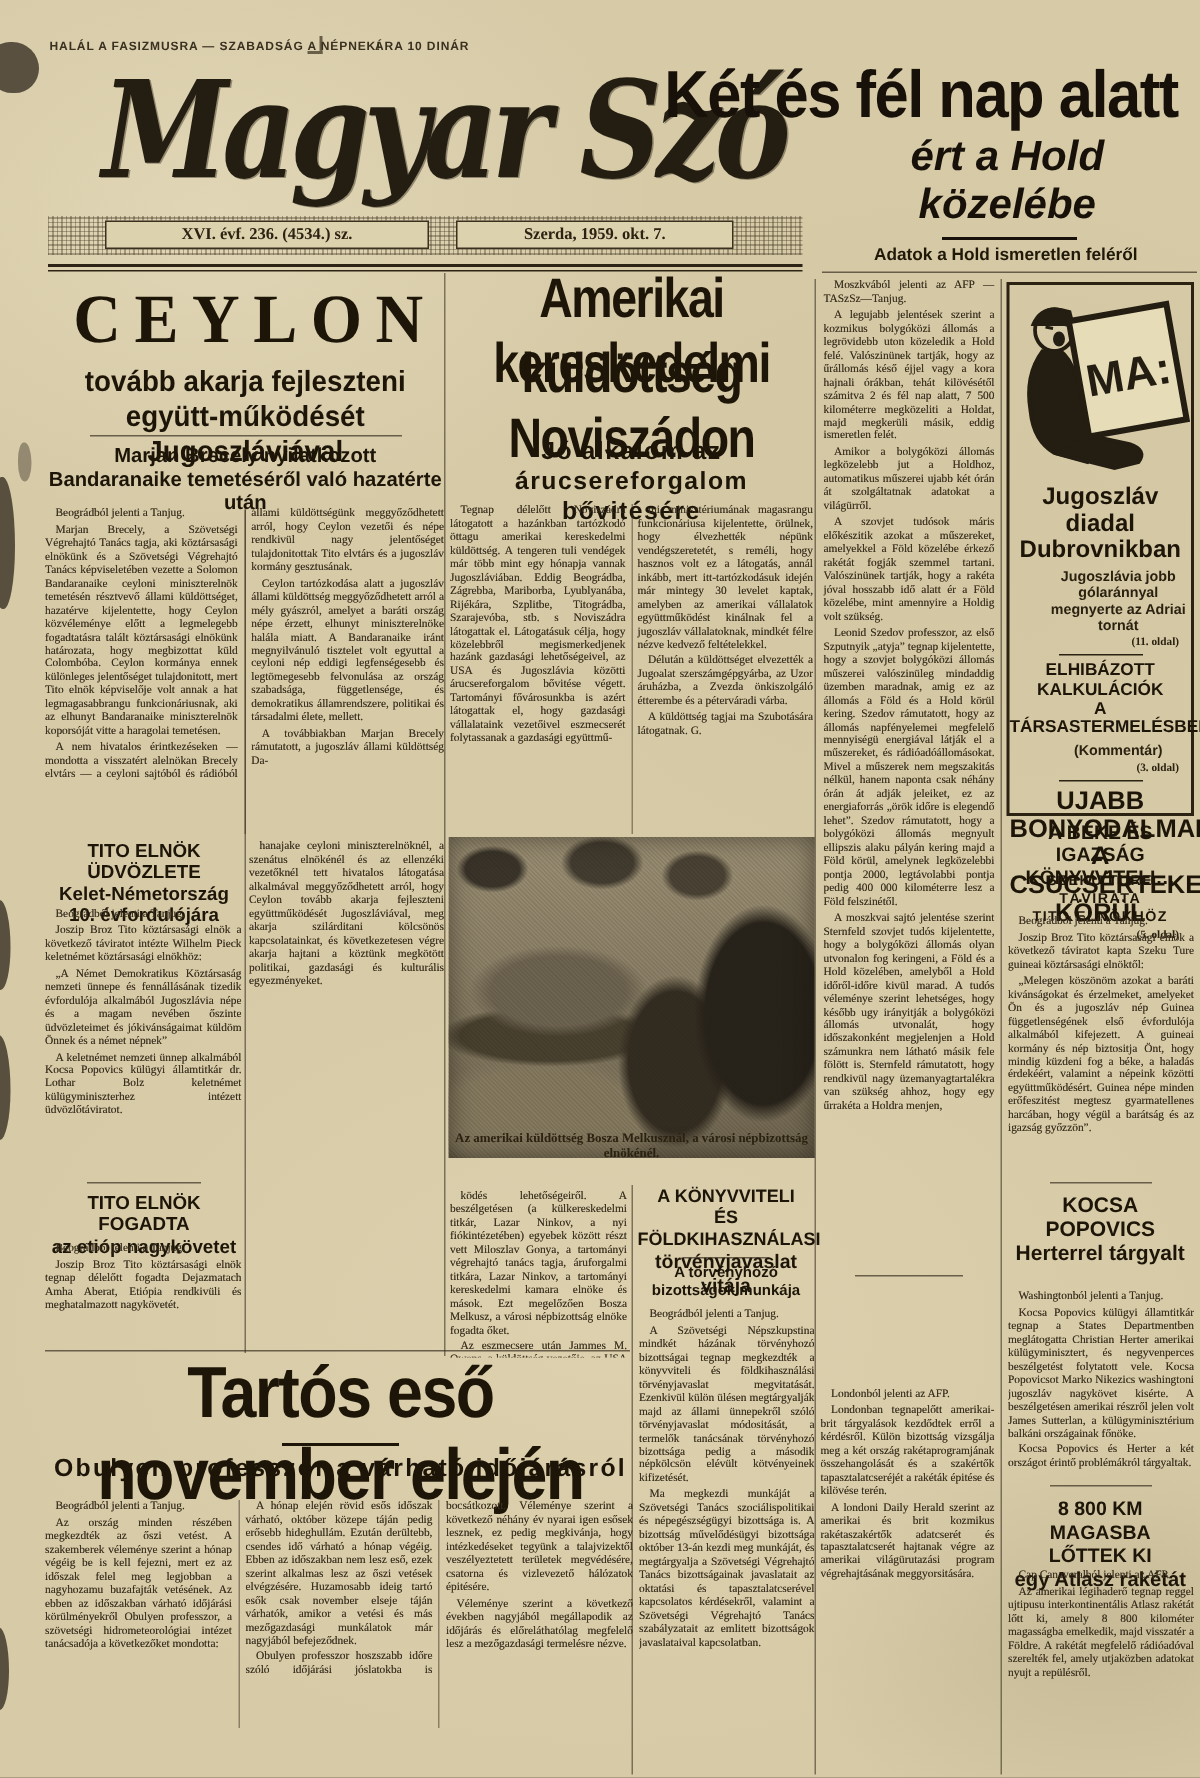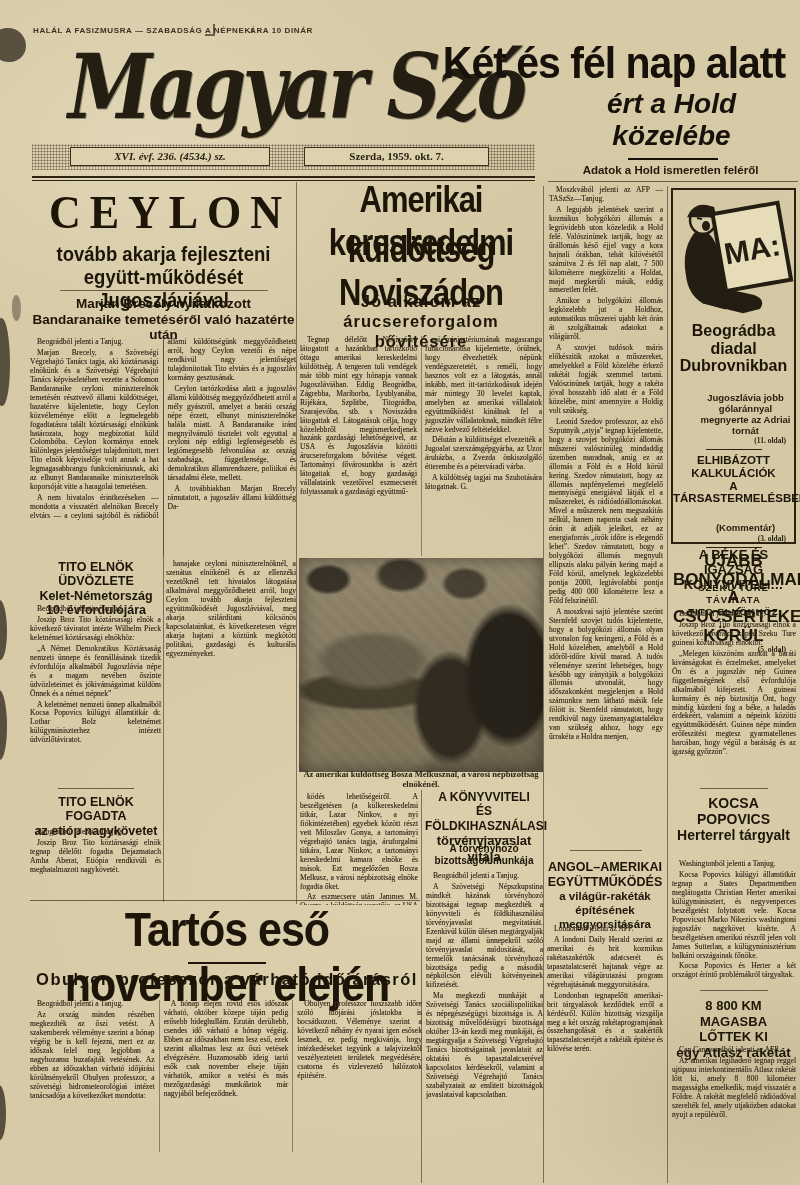--- a/index.html
+++ b/index.html
@@ -88,41 +88,41 @@
       radial-gradient(46px 30px at 42% 8%, #433c30 0 45%, transparent 60%),
       radial-gradient(40px 28px at 68% 12%, #4a4234 0 45%, transparent 60%),
       radial-gradient(70px 110px at 86% 55%, #27221a 0 55%, transparent 66%),
       radial-gradient(60px 90px at 62% 70%, #332c21 0 52%, transparent 64%),
       radial-gradient(90px 46px at 30% 48%, #6d6350 0 50%, transparent 66%),
       radial-gradient(110px 30px at 28% 62%, #49412f 0 55%, transparent 68%),
       radial-gradient(120px 60px at 25% 88%, #857a60 0 55%, transparent 70%),
       linear-gradient(180deg, #9a8f74 0%, #8a7f66 45%, #6f6550 100%);
     box-shadow: inset 0 0 18px rgba(25,20,12,.55);
   }
-  #photo-caption { left:299px; top:769px; width:244px; font-size:8.6px; font-weight:bold; text-align:center; color:#2a2110;}
+  #photo-caption { left:299px; top:753px; width:244px; font-size:8.6px; font-weight:bold; text-align:center; color:#2a2110;}
 
   #konyv-h { left:425px; top:790px; width:118px; font-size:12px; text-align:center; line-height:1.2;}
   #konyv-h .lower { font-size:13px; }
   #konyv-deck { left:425px; top:843px; width:118px; font-size:10px; text-align:center; line-height:1.2;}
   #konyv-body { left:426px; top:872px; width:117px; height:300px; }
 
   #tartos-h { left:32px; top:902px; width:390px; font-size:43px; text-align:center; letter-spacing:-1px; transform:scaleY(1.12); transform-origin:top center;}
   #tartos-div { left:188px; top:962px; width:78px; height:2px; background:#1d1508;}
   #tartos-deck { left:32px; top:970px; width:390px; font-size:16.5px; text-align:center; letter-spacing:1.5px;}
   #tartos-body { left:30px; top:1000px; width:392px; height:152px; column-count:3; column-gap:9px; column-rule:1px solid rgba(45,36,22,.45);}
 
   #hold-body { left:549px; top:186px; width:114px; height:656px; }
 
   #angol-h { left:546px; top:860px; width:118px; font-size:12.5px; text-align:center; line-height:1.2;}
   #angol-h .lower { font-size:11.5px; }
   #angol-body { left:547px; top:925px; width:116px; height:252px; }
 
   #ma-box { left:671px; top:188px; width:125px; height:356px; border:2px solid #2b2212; }
   .ma-item-title { font-family:"Liberation Sans", sans-serif; font-weight:bold; font-size:13.5px; text-align:center; line-height:1.1; color:#1d1508;}
-  .ma-item-sub { font-family:"Liberation Sans", sans-serif; font-weight:bold; font-size:9.5px; text-align:center; line-height:1.15; color:#2a2110; margin-top:18px;padding-left:24px;}
+  .ma-item-sub { font-family:"Liberation Sans", sans-serif; font-weight:bold; font-size:9.5px; text-align:center; line-height:1.15; color:#2a2110; margin-top:4px;padding-left:24px;}
   .ma-page { font-size:7.5px; font-weight:bold; text-align:right; padding-right:8px; color:#2a2110;}
   .ma-div { width:56px; height:1px; background:#2b2212; margin:4px auto; }
 
   #beke-h { left:671px; top:548px; width:125px; font-size:13px; text-align:center; line-height:1.15;}
   #beke-sub { left:671px; top:582px; width:125px; font-size:9.5px; text-align:center; line-height:1.25; letter-spacing:1px;}
   #beke-body { left:672px; top:610px; width:124px; height:172px; }
 
   #kocsa-h { left:671px; top:795px; width:125px; font-size:14px; text-align:center; line-height:1.15;}
   #kocsa-body { left:672px; top:860px; width:124px; height:150px; }
 
@@ -142,21 +142,21 @@
   <div class="stain" style="left:-7px; top:1085px; width:13px; height:55px;"></div>
   <div class="stain" style="left:12px; top:295px; width:9px; height:26px; opacity:.45;"></div>
 
   <div class="abs sans" id="slogan">HALÁL A FASIZMUSRA — SZABADSÁG A NÉPNEK!</div>
   <div class="abs" id="printmark"></div>
   <div class="abs sans" id="price">ÁRA 10 DINÁR</div>
 
   <div class="abs" id="mast-title">Magyar Szó</div>
 
   <div class="abs" id="datebar">
-    <div class="datebox serif" style="left:38px; width:200px;font-style:italic;">XVI. évf. 236. (4534.) sz.</div>
+    <div class="datebox serif" style="left:38px; width:216px;">XVI. évf. 236. (4534.) sz.</div>
     <div class="datebox serif" style="left:272px; width:185px;">Szerda, 1959. okt. 7.</div>
   </div>
   <div class="dblrule" style="left:32px; top:176px; width:503px;"></div>
 
   <div class="abs sans" id="lead-h1">Két és fél nap alatt</div>
   <div class="abs sans" id="lead-h2">ért a Hold közelébe</div>
   <div class="abs" id="lead-divider"></div>
   <div class="abs sans" id="lead-sub">Adatok a Hold ismeretlen feléről</div>
   <div class="hrule" style="left:548px; top:181px; width:250px;"></div>
 
@@ -236,60 +236,56 @@
 
   <div class="hrule" style="left:30px; top:900px; width:390px;"></div>
   <div class="abs headline-sans" id="tartos-h">Tartós eső november elején</div>
   <div class="abs" id="tartos-div"></div>
   <div class="abs headline-sans" id="tartos-deck">Obulyen professzor a várható időjárásról</div>
   <div class="abs body-text clip" id="tartos-body">
       <p>Beográdból jelenti a Tanjug.</p>
       <p>Az ország minden részében megkezdték az őszi vetést. A szakemberek véleménye szerint a hónap végéig be is kell fejezni, mert ez az időszak felel meg legjobban a nagyhozamu buzafajták vetésének. Az ebben az időszakban várható időjárási körülményekről Obulyen professzor, a szövetségi hidrometeorológiai intézet tanácsadója a következőket mondotta:</p>
       <p>A hónap elején rövid esős időszak várható, október közepe táján pedig erősebb hideghullám. Ezután derültebb, csendes idő várható a hónap végéig. Ebben az időszakban nem lesz eső, ezek szerint alkalmas lesz az őszi vetések elvégzésére. Huzamosabb ideig tartó esők csak november elseje táján várhatók, amikor a vetési és más mezőgazdasági munkálatok már nagyjából befejeződnek.</p>
       <p>Obulyen professzor hoszszabb időre szóló időjárási jóslatokba is bocsátkozott. Véleménye szerint a következő néhány év nyarai igen esősek lesznek, ez pedig megkivánja, hogy intézkedéseket tegyünk a talajvizektől veszélyeztetett területek megvédésére, csatorna és vizlevezető hálózatok épitésére.</p>
+      <p>Véleménye szerint a következő években nagyjából megállapodik az időjárás és előreláthatólag megfelelő lesz a mezőgazdasági termelésre nézve.</p>
     </div>
 
   <div class="abs body-text clip" id="hold-body">
       <p>Moszkvából jelenti az AFP —TASzSz—Tanjug.</p>
       <p>A legujabb jelentések szerint a kozmikus bolygóközi állomás a legrövidebb uton közeledik a Hold felé. Valószinünek tartják, hogy az űrállomás késő éjjel vagy a kora hajnali órákban, tehát kilövésétől számitva 2 és fél nap alatt, 7 500 kilométerre megközeliti a Holdat, majd megkerüli másik, eddig ismeretlen felét.</p>
       <p>Amikor a bolygóközi állomás legközelebb jut a Holdhoz, automatikus műszerei ujabb két órán át szolgáltatnak adatokat a világürről.</p>
       <p>A szovjet tudósok máris előkészitik azokat a műszereket, amelyekkel a Föld közelébe érkező rakétát fogják szemmel tartani. Valószinünek tartják, hogy a rakéta jóval hosszabb idő alatt ér a Föld közelébe, mint amennyire a Holdig volt szükség.</p>
       <p>Leonid Szedov professzor, az első Szputnyik „atyja” tegnap kijelentette, hogy a szovjet bolygóközi állomás műszerei valószinüleg mindaddig üzemben maradnak, amig ez az állomás a Föld és a Hold körül kering. Szedov rámutatott, hogy az állomás napfényelemei megfelelő mennyiségü energiával látják el a műszereket, és rádióadóállomásokat. Mivel a műszerek nem megszakitás nélkül, hanem naponta csak néhány órán át adják jeleiket, ez az energiaforrás „örök időre is elegendő lehet”. Szedov rámutatott, hogy a bolygóközi állomás megnyult ellipszis alaku pályán kering majd a Föld körül, amelynek legközelebbi pontja 2000, legtávolabbi pontja pedig 400 000 kilométerre lesz a Föld felszinétől.</p>
       <p>A moszkvai sajtó jelentése szerint Sternfeld szovjet tudós kijelentette, hogy a bolygóközi állomás olyan utvonalon fog keringeni, a Föld és a Hold közelében, amelyből a Hold időről-időre kivül marad. A tudós véleménye szerint lehetséges, hogy később ugy irányitják a bolygóközi állomás utvonalát, hogy időszakonként megjelenjen a Hold számunkra nem látható másik fele fölött is. Sternfeld rámutatott, hogy rendkivül nagy üzemanyagtartalékra van szükség ahhoz, hogy egy űrrakéta a Holdra menjen,</p>
     </div>
   <div class="hrule" style="left:570px; top:850px; width:72px;"></div>
 
-  <div class="abs headline-sans" id="angol-h">
-    <div>ANGOL–AMERIKAI</div>
-    <div>EGYÜTTMŰKÖDÉS</div>
-    <div class="lower">a világür-rakéták építésének meggyorsitására</div>
-  </div>
   <div class="abs body-text clip" id="angol-body">
       <p>Londonból jelenti az AFP.</p>
+      <p>Londonban tegnapelőtt amerikai-brit tárgyalások kezdődtek erről a kérdésről. Külön bizottság vizsgálja meg a két ország rakétaprogramjának összehangolását és a szakértők tapasztalatcseréjét a rakéták épitése és kilövése terén.</p>
       <p>A londoni Daily Herald szerint az amerikai és brit kozmikus rakétaszakértők adatcserét és tapasztalatcserét hajtanak végre az amerikai világürutazási program végrehajtásának meggyorsitására.</p>
-      <p>Londonban tegnapelőtt amerikai-brit tárgyalások kezdődtek erről a kérdésről. Külön bizottság vizsgálja meg a két ország rakétaprogramjának összehangolását és a szakértők tapasztalatcseréjét a rakéták épitése és kilövése terén.</p>
     </div>
 
   <div class="abs" id="ma-box">
     <svg width="121" height="128" viewBox="0 0 121 128">
       <g stroke="#241d12" fill="none" stroke-width="2.5">
         <ellipse cx="30" cy="30" rx="13" ry="14" fill="#d6caa7"></ellipse>
         <path d="M16 26 Q22 12 40 18 L42 26 Z" fill="#241d12"></path>
         <ellipse cx="33" cy="36" rx="4" ry="5" fill="#241d12" stroke="none"></ellipse>
         <path d="M24 28 l5 1 M35 26 l5 1" stroke-width="2"></path>
         <path d="M22 44 Q10 60 14 84 Q16 104 30 112 L52 118 Q60 108 56 92 L44 60 Q40 48 34 44 Z" fill="#241d12"></path>
         <path d="M30 112 L70 122 L86 118 Q92 110 80 106 L52 100" fill="#241d12"></path>
       </g>
       <g transform="rotate(-10 78 58)">
         <rect x="46" y="18" width="66" height="78" fill="#e6dcb8" stroke="#241d12" stroke-width="4"></rect>
         <text x="79" y="70" text-anchor="middle" font-family="Liberation Sans, sans-serif" font-weight="bold" font-size="30" fill="#241d12">MA:</text>
       </g>
     </svg>
     <div class="ma-item-title" style="font-size:16px;">
-      <div>Beográdba diadal</div>
+      <div>Jugoszláv diadal</div>
       <div>Dubrovnikban</div>
     </div>
     <div class="ma-item-sub">Jugoszlávia jobb gólaránnyal megnyerte az Adriai tornát</div>
     <div class="ma-page">(11. oldal)</div>
     <div class="ma-div"></div>
     <div class="ma-item-title" style="font-size:11.5px;">
       <div>ELHIBÁZOTT</div>
       <div>KALKULÁCIÓK</div>
       <div>A TÁRSASTERMELÉSBEN</div>
     </div>

